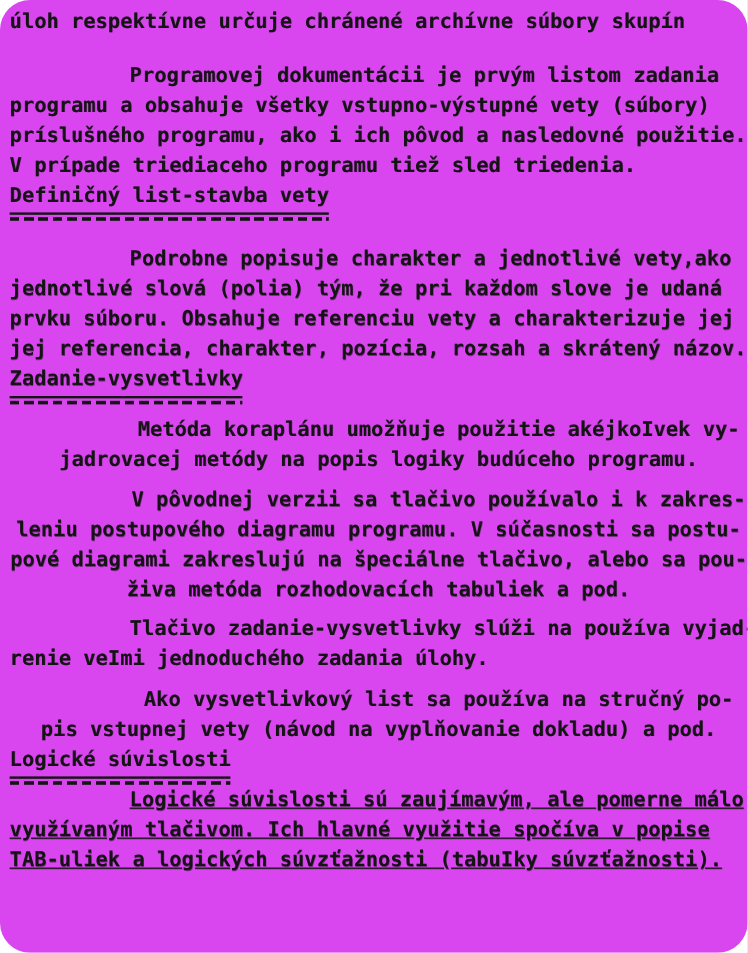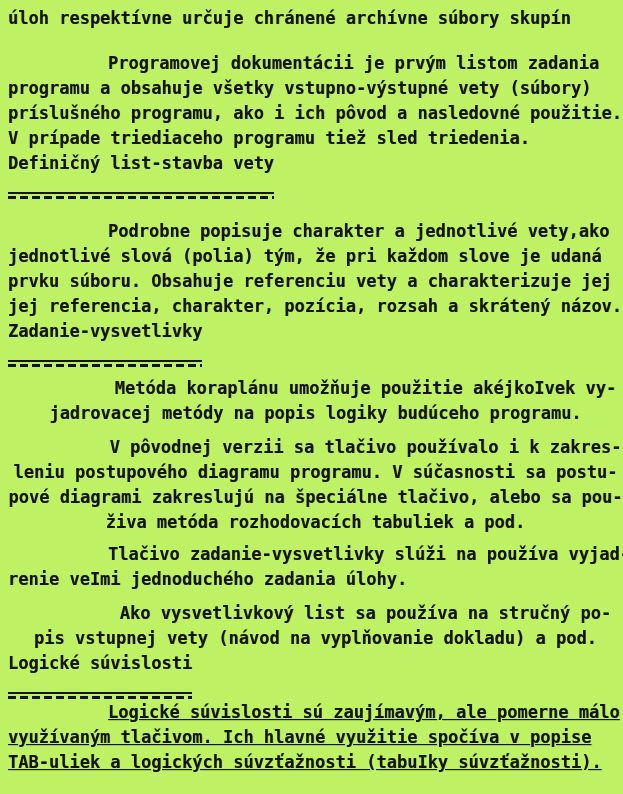--- a/index.html
+++ b/index.html
@@ -5,46 +5,47 @@
   html, body {
     margin: 0;
     padding: 0;
     background: #ffffff;
   }
   .page {
     position: relative;
     width: 623px;
     height: 794px;
     box-sizing: border-box;
-    background: #bef264;
+    background: #d946ef;
     color: #141414;
     font-family: "DejaVu Sans Mono", "Liberation Mono", monospace;
     font-weight: 700;
     font-size: 17px;
     line-height: 25px;
     padding: 6px 0 0 8px;
     overflow: hidden;
     text-shadow: 0.4px 0.4px 0 rgba(10,10,10,0.45);
+    border-radius: 25px;
   }
   .para { margin: 0; }
   .line { white-space: pre; }
   
   .para.indent .line:first-child { padding-left: 100px; }
   
   .mt3  { margin-top: 20px; }
   .mt7  { margin-top: 7px; }
   .mt9  { margin-top: 9px; text-align: center; }
   .mt11 { margin-top: 1px; text-decoration: underline; }
   
   .heading { margin: 0; }
   .heading-wrap { display: inline-block; }
   .heading-text {
     display: block;
     border-bottom: 2px solid currentColor;
-    padding-bottom: 16px;
+    padding-bottom: 1px;
     white-space: pre;
   }
   .heading-dash {
     height: 3px;
     margin-top: 2px;
     background-image: repeating-linear-gradient(90deg,
       currentColor 0 8px, transparent 8px 12px);
   }
 </style>
 </head>

